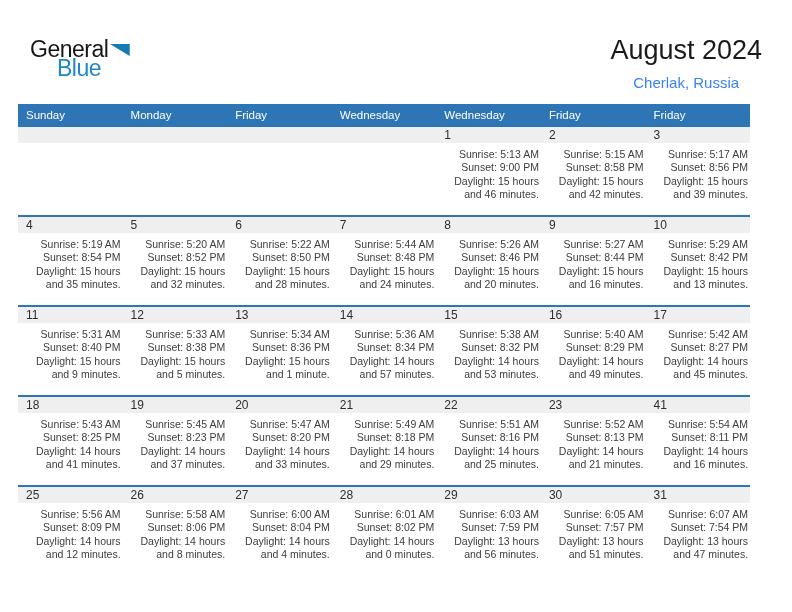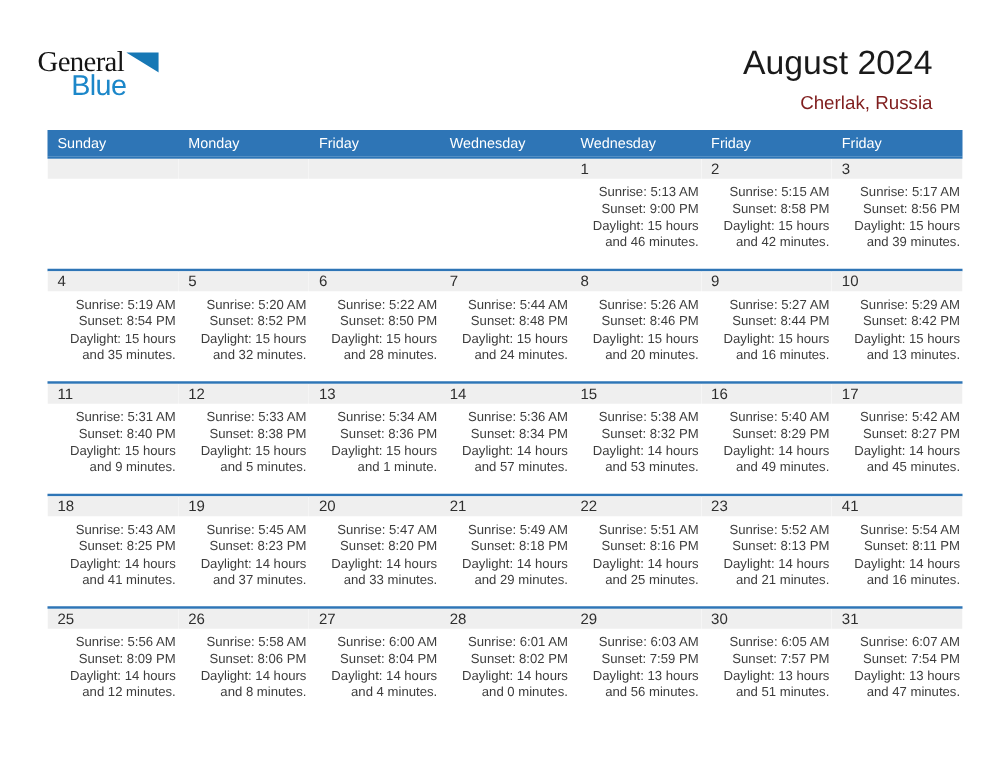--- a/index.html
+++ b/index.html
@@ -2,31 +2,31 @@
 <html><head>
 <meta charset="utf-8">
 <style>
   html,body { margin:0; padding:0; background:#fff; }
   body { width:792px; height:612px; font-family:"Liberation Sans", sans-serif; }
   .page { position:relative; width:792px; height:612px; background:#fff; overflow:hidden; }
 
   
   .logo { position:absolute; left:30px; top:38px; width:100px; }
   .logo-line1 { display:flex; align-items:flex-start; }
-  .logo-general { font-size:23px; color:#151515; letter-spacing:-0.5px; line-height:1;font-family:Liberation Serif, serif; }
+  .logo-general { font-size:23px; color:#151515; letter-spacing:-0.5px; line-height:1; }
   .logo-tri { margin:3px 0 0 2px; }
   .logo-blue { font-size:23px; color:#1C87C9; letter-spacing:-0.5px; line-height:1; text-align:center; margin-top:-4px; padding-right:2px; }
 
   
-  .title-block { position:absolute; right:46px; top:36px; text-align:right; }
+  .title-block { position:absolute; right:30px; top:36px; text-align:center; }
   .cal-title { font-size:27px; color:#1a1a1a; line-height:1.1; }
-  .cal-location { font-size:15px; color:#7f1d1d; margin-top:8px; }
+  .cal-location { font-size:15px; color:#3b82f6; margin-top:8px; }
 
   
-  .calendar { position:absolute; left:38px; top:104px; width:732px; }
+  .calendar { position:absolute; left:18px; top:104px; width:732px; }
   .weekday-row { display:flex; background:#2E75B6; height:21px; align-items:center; }
   .wd { flex:1; color:#ffffff; font-size:11.5px; padding-left:8px; overflow:hidden; white-space:nowrap; }
   .week-row { display:flex; border-top:2px solid #2E75B6; height:88px; }
   .day-cell { flex:1; display:flex; flex-direction:column; overflow:hidden; }
   .num-band { background:#EFEFEF; height:16px; line-height:16px; padding-left:8px; font-size:12px; color:#2e2e2e; }
   .day-body { padding:5px 2px 0 4px; font-size:10.5px; line-height:13.4px; color:#3d3d3d;text-align:right; }
   .day-body .line { white-space:nowrap; }
 </style>
 </head>
 <body>

